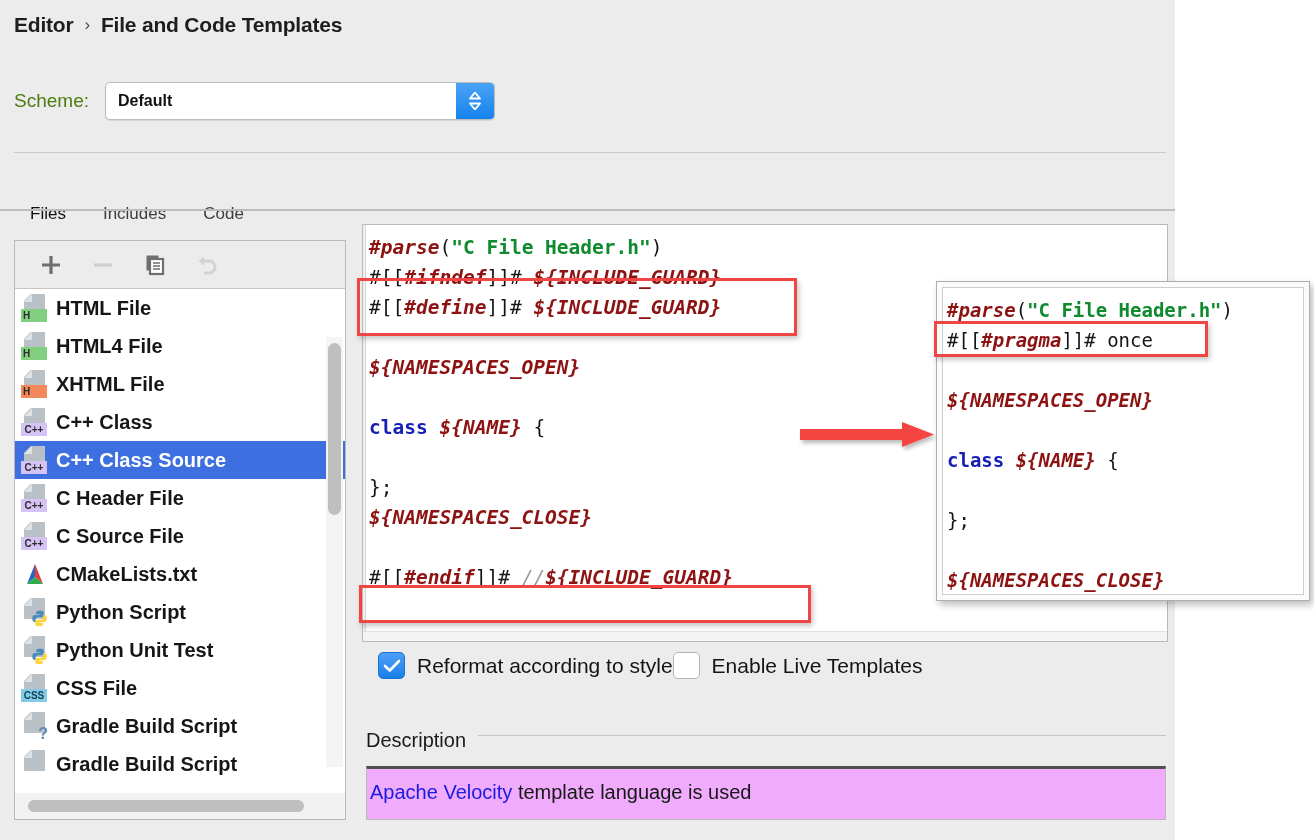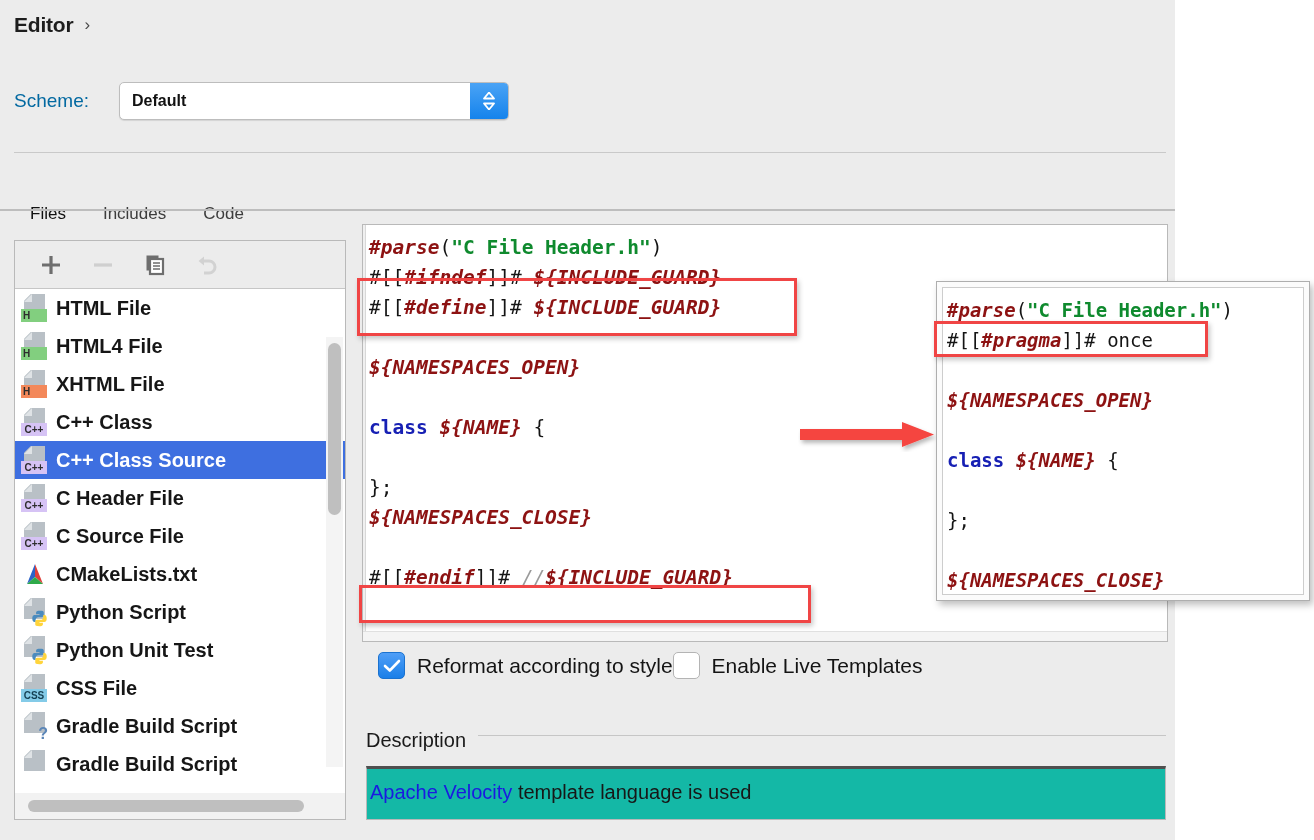--- a/index.html
+++ b/index.html
@@ -25,21 +25,21 @@
     font-size: 21px; font-weight: bold; color: #1d1d1d;
     letter-spacing: -0.2px;
   }
   .crumb-sep { font-size: 17px; font-weight: normal; color: #4a4a4a; }
 
   
   .scheme-row {
     position: absolute; left: 14px; top: 82px;
     display: flex; align-items: center;
   }
-  .scheme-label { font-size: 19px; color: #0369a1; margin-right: 30px; }
+  .scheme-label { font-size: 19px; color: #4d7c0f; margin-right: 16px; }
   .combo {
     position: relative;
     width: 390px; height: 38px;
     background: #ffffff;
     border: 1px solid #bdbdbd;
     border-radius: 5px;
     box-shadow: 0 1px 1px rgba(0,0,0,.10);
     display: flex; align-items: center;
   }
   .combo-value {
@@ -214,21 +214,21 @@
   
   .desc-header {
     position: absolute; left: 366px; top: 718px;
     display: flex; align-items: center; width: 800px; gap: 12px;
   }
   .desc-title { font-size: 20px; color: #1a1a1a; white-space: nowrap; margin-top: 11px; }
   .desc-rule { flex: 1; height: 1px; background: #c6c6c6; }
   .desc-box {
     position: absolute; left: 366px; top: 766px;
     width: 800px; height: 54px;
-    background: #14b8a6;
+    background: #f0abfc;
     border: 1px solid #b9b9b9;
     border-top: 3px solid #4f4f4f;
   }
   .desc-text {
     position: absolute; left: 3px; top: 12px;
     font-size: 20px; color: #171717; white-space: nowrap;
   }
   .desc-link { color: #1a1ae0; }
 
   
@@ -257,20 +257,21 @@
 </head>
 <body>
 
 <div id="root">
 
   <div class="window">
 
     <div class="breadcrumb">
       <span>Editor</span>
       <span class="crumb-sep">›</span>
+      <span>File and Code Templates</span>
     </div>
 
     <div class="scheme-row">
       <span class="scheme-label">Scheme:</span>
       <div class="combo">
         <span class="combo-value">Default</span>
         <span class="combo-stepper">
           <span class="chev">
               <svg width="14" height="8" viewBox="0 0 14 8">
                 <path d="M7 0.5 L12 6.5 L2 6.5 Z" fill="none" stroke="#ffffff" stroke-width="1.8" stroke-linejoin="round"></path>

